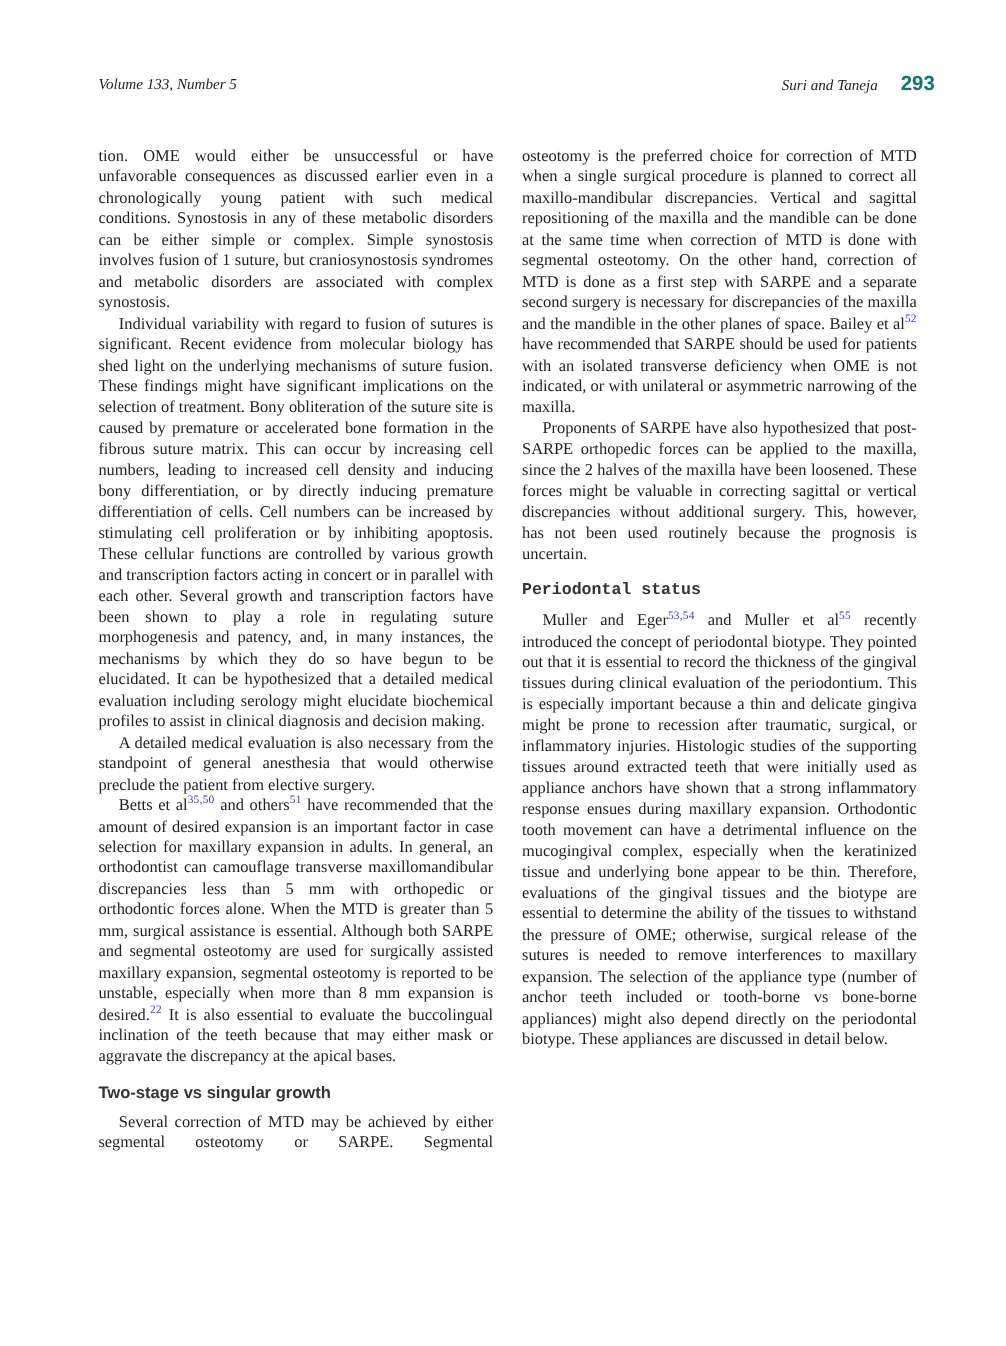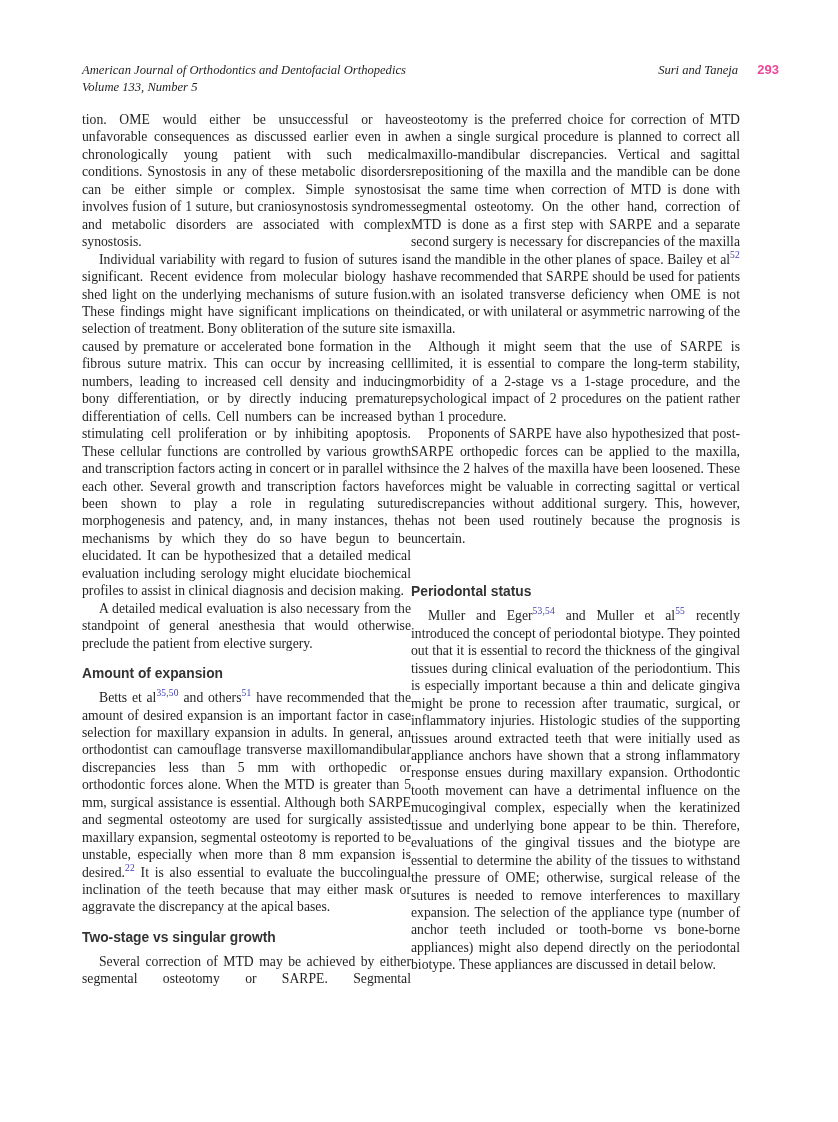--- a/index.html
+++ b/index.html
@@ -30,85 +30,83 @@
   .running-head {
     white-space: nowrap;
     font-size: 12.6px;
     line-height: 16.5px;
   }
   .running-head .authors { font-style: italic; }
   .running-head .pageno {
     font-style: normal;
     font-weight: bold;
     font-family: "Liberation Sans", sans-serif;
-    font-size: 13px;
+    font-size: 17px;
     margin-left: 16px;
-    color: #ec4899;
+    color: #0f766e;
   }
   .columns {
     position: absolute;
     left: 82px;
-    top: 111px;
+    top: 121px;
     width: 682px;
     display: flex;
+    gap: 24px;
   }
   .col {
     width: 329px;
     font-size: 13.7px;
     line-height: 17.45px;
     text-align: justify;
     hyphens: auto;
   }
   p.para { margin: 0; padding: 0; }
   p.para.indent { text-indent: 17px; }
   p.para.flush-last { text-align-last: justify; }
   .sec-heading {
     font-family: "Liberation Sans", sans-serif;
     font-weight: bold;
     font-size: 13.8px;
     line-height: 17px;
     color: var(--heading, #333333);
     margin: 13px 0 7px 0;
     text-align: left;
   }
-  .sec-heading.large-gap { margin-top: 36px; }
+  .sec-heading.large-gap { margin-top: 14px; font-family: Liberation Mono, monospace; }
   sup.ref {
     color: var(--cite, #3e3eae);
     font-size: 9.5px;
     line-height: 0;
     vertical-align: super;
     letter-spacing: 0.2px;
   }
 </style>
 </head>
 <body>
 
 <div class="page" style="--text: #1f1f1f; --heading: #333333; --cite: #3e3eae;">
   <header class="page-header">
     <div class="journal-info">
-      <div>American Journal of Orthodontics and Dentofacial Orthopedics</div>
       <div>Volume 133, Number 5</div>
     </div>
     <div class="running-head">
       <span class="authors">Suri and Taneja</span>
       <span class="pageno">293</span>
     </div>
   </header>
 
   <main class="columns">
     <div class="col" id="col-left">
         <p class="para">tion. OME would either be unsuccessful or have unfavorable consequences as discussed earlier even in a chronologically young patient with such medical conditions. Synostosis in any of these metabolic disorders can be either simple or complex. Simple synostosis involves fusion of 1 suture, but craniosynostosis syndromes and metabolic disorders are associated with complex synostosis.</p>
         <p class="para indent">Individual variability with regard to fusion of sutures is significant. Recent evidence from molecular biology has shed light on the underlying mechanisms of suture fusion. These findings might have significant implications on the selection of treatment. Bony obliteration of the suture site is caused by premature or accelerated bone formation in the fibrous suture matrix. This can occur by increasing cell numbers, leading to increased cell density and inducing bony differentiation, or by directly inducing premature differentiation of cells. Cell numbers can be increased by stimulating cell proliferation or by inhibiting apoptosis. These cellular functions are controlled by various growth and transcription factors acting in concert or in parallel with each other. Several growth and transcription factors have been shown to play a role in regulating suture morphogenesis and patency, and, in many instances, the mechanisms by which they do so have begun to be elucidated. It can be hypothesized that a detailed medical evaluation including serology might elucidate biochemical profiles to assist in clinical diagnosis and decision making.</p>
         <p class="para indent">A detailed medical evaluation is also necessary from the standpoint of general anesthesia that would otherwise preclude the patient from elective surgery.</p>
-        <div class="sec-heading">Amount of expansion</div>
         <p class="para indent">Betts et al<sup class="ref">35,50</sup> and others<sup class="ref">51</sup> have recommended that the amount of desired expansion is an important factor in case selection for maxillary expansion in adults. In general, an orthodontist can camouflage transverse maxillomandibular discrepancies less than 5 mm with orthopedic or orthodontic forces alone. When the MTD is greater than 5 mm, surgical assistance is essential. Although both SARPE and segmental osteotomy are used for surgically assisted maxillary expansion, segmental osteotomy is reported to be unstable, especially when more than 8 mm expansion is desired.<sup class="ref">22</sup> It is also essential to evaluate the buccolingual inclination of the teeth because that may either mask or aggravate the discrepancy at the apical bases.</p>
         <div class="sec-heading">Two-stage vs singular growth</div>
         <p class="para indent flush-last">Several correction of MTD may be achieved by either segmental osteotomy or SARPE. Segmental</p>
       </div>
     <div class="col" id="col-right">
         <p class="para">osteotomy is the preferred choice for correction of MTD when a single surgical procedure is planned to correct all maxillo-mandibular discrepancies. Vertical and sagittal repositioning of the maxilla and the mandible can be done at the same time when correction of MTD is done with segmental osteotomy. On the other hand, correction of MTD is done as a first step with SARPE and a separate second surgery is necessary for discrepancies of the maxilla and the mandible in the other planes of space. Bailey et al<sup class="ref">52</sup> have recommended that SARPE should be used for patients with an isolated transverse deficiency when OME is not indicated, or with unilateral or asymmetric narrowing of the maxilla.</p>
-        <p class="para indent">Although it might seem that the use of SARPE is limited, it is essential to compare the long-term stability, morbidity of a 2-stage vs a 1-stage procedure, and the psychological impact of 2 procedures on the patient rather than 1 procedure.</p>
         <p class="para indent">Proponents of SARPE have also hypothesized that post-SARPE orthopedic forces can be applied to the maxilla, since the 2 halves of the maxilla have been loosened. These forces might be valuable in correcting sagittal or vertical discrepancies without additional surgery. This, however, has not been used routinely because the prognosis is uncertain.</p>
         <div class="sec-heading large-gap">Periodontal status</div>
         <p class="para indent">Muller and Eger<sup class="ref">53,54</sup> and Muller et al<sup class="ref">55</sup> recently introduced the concept of periodontal biotype. They pointed out that it is essential to record the thickness of the gingival tissues during clinical evaluation of the periodontium. This is especially important because a thin and delicate gingiva might be prone to recession after traumatic, surgical, or inflammatory injuries. Histologic studies of the supporting tissues around extracted teeth that were initially used as appliance anchors have shown that a strong inflammatory response ensues during maxillary expansion. Orthodontic tooth movement can have a detrimental influence on the mucogingival complex, especially when the keratinized tissue and underlying bone appear to be thin. Therefore, evaluations of the gingival tissues and the biotype are essential to determine the ability of the tissues to withstand the pressure of OME; otherwise, surgical release of the sutures is needed to remove interferences to maxillary expansion. The selection of the appliance type (number of anchor teeth included or tooth-borne vs bone-borne appliances) might also depend directly on the periodontal biotype. These appliances are discussed in detail below.</p>
       </div>
   </main>
 </div>
 
 </body></html>

